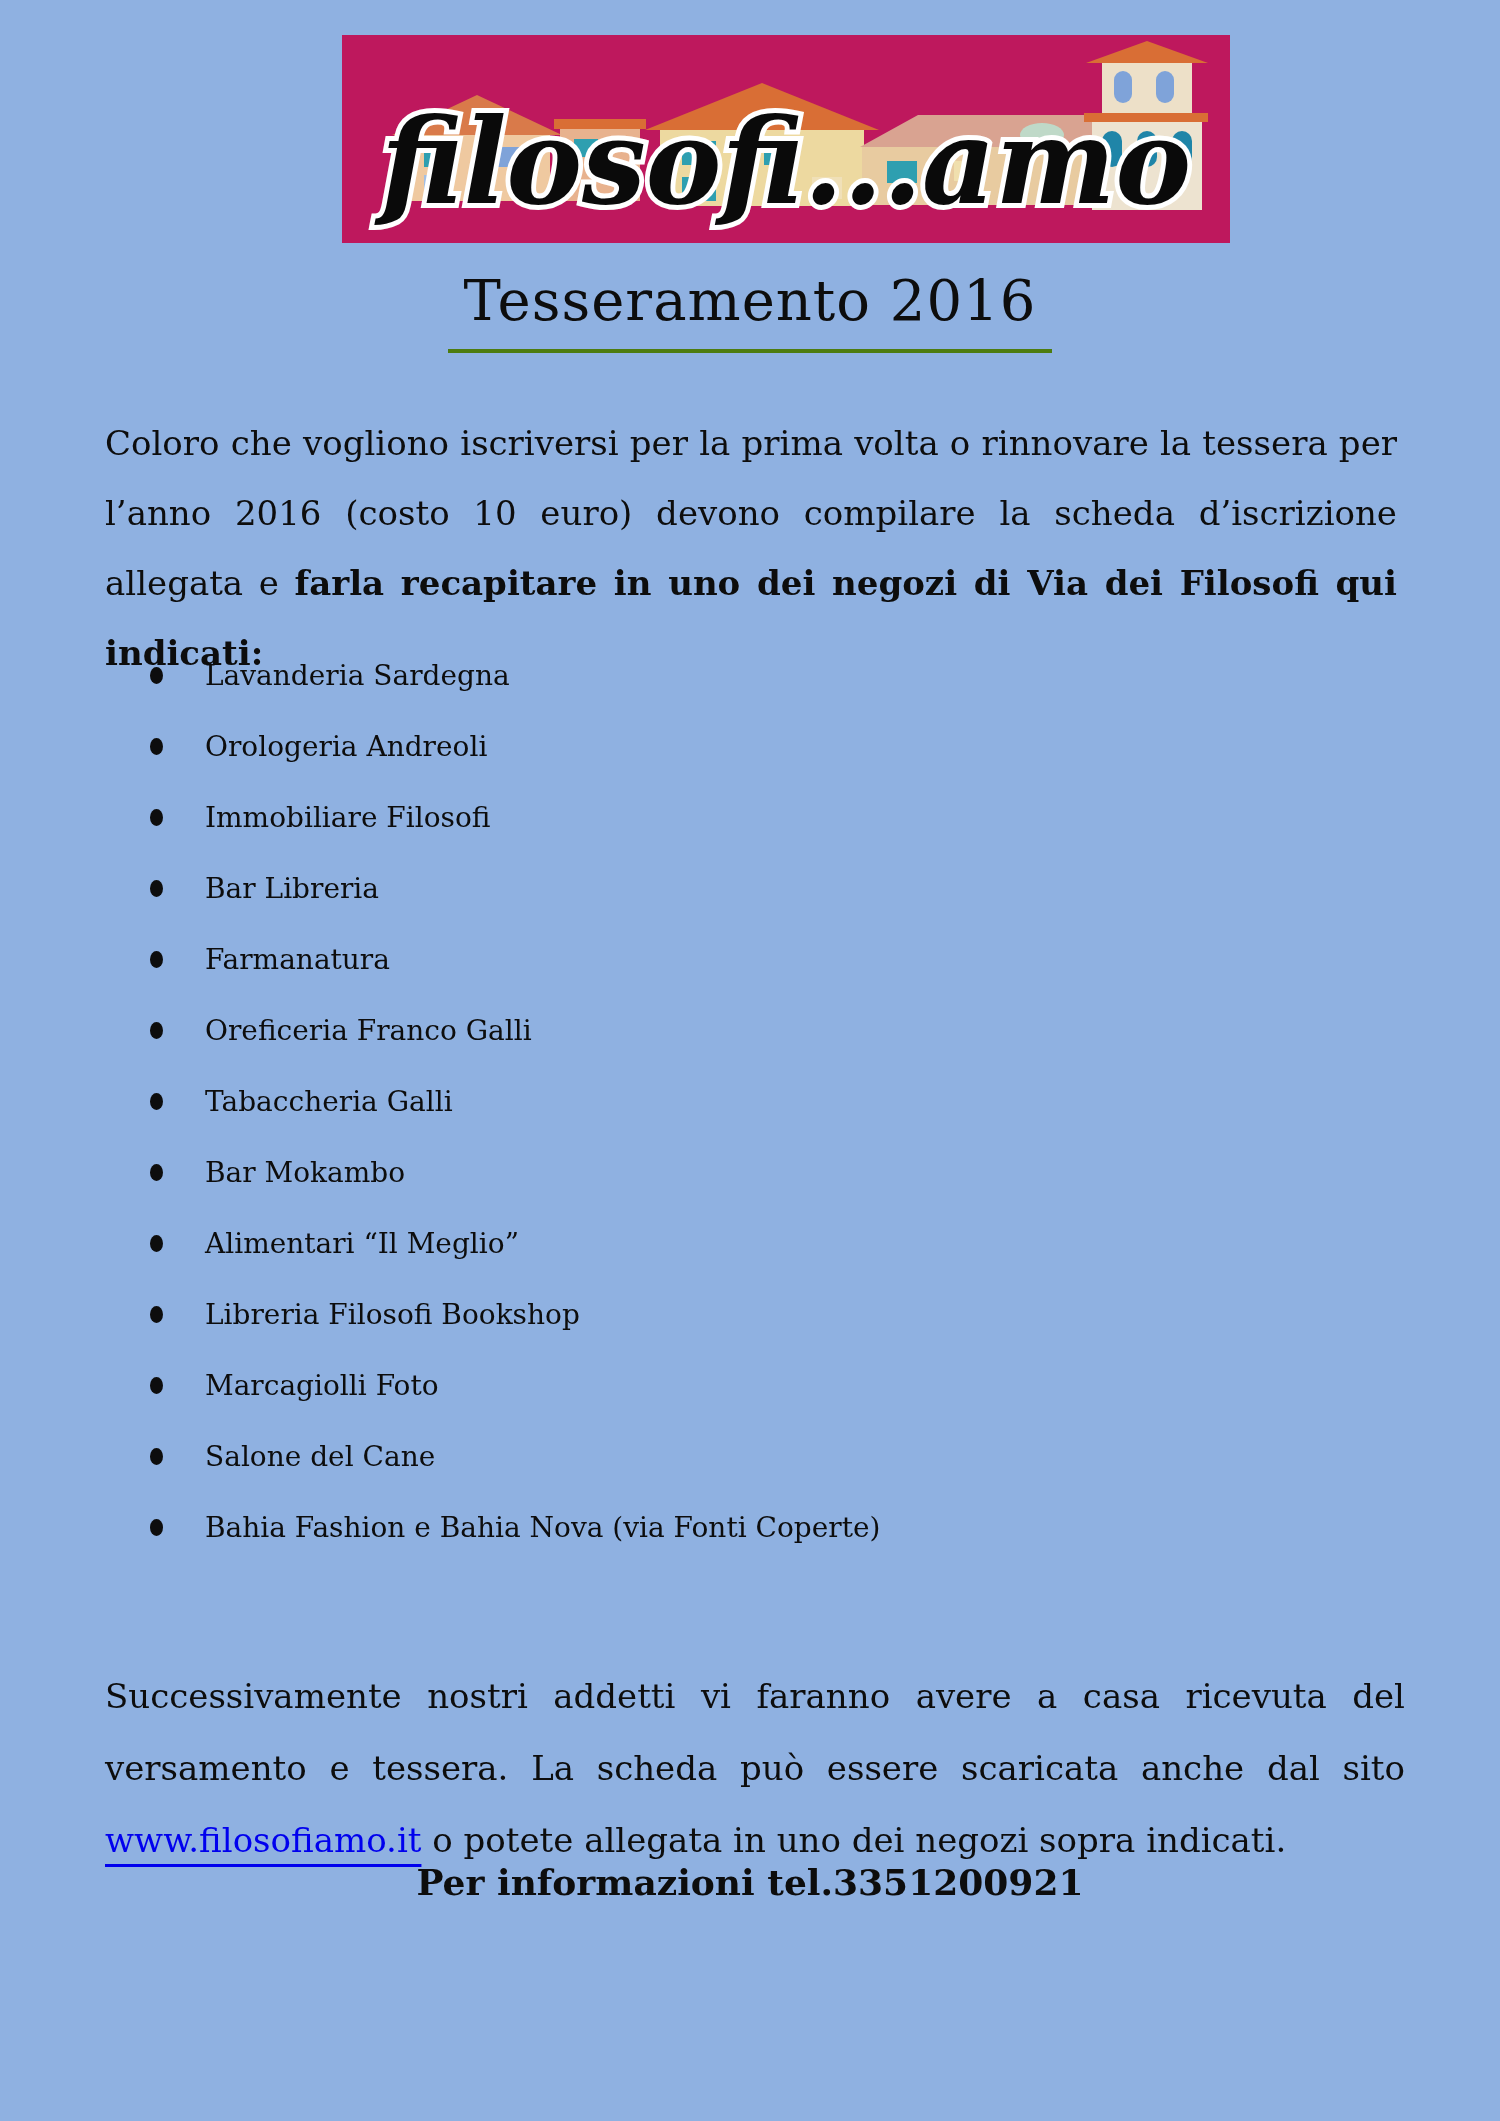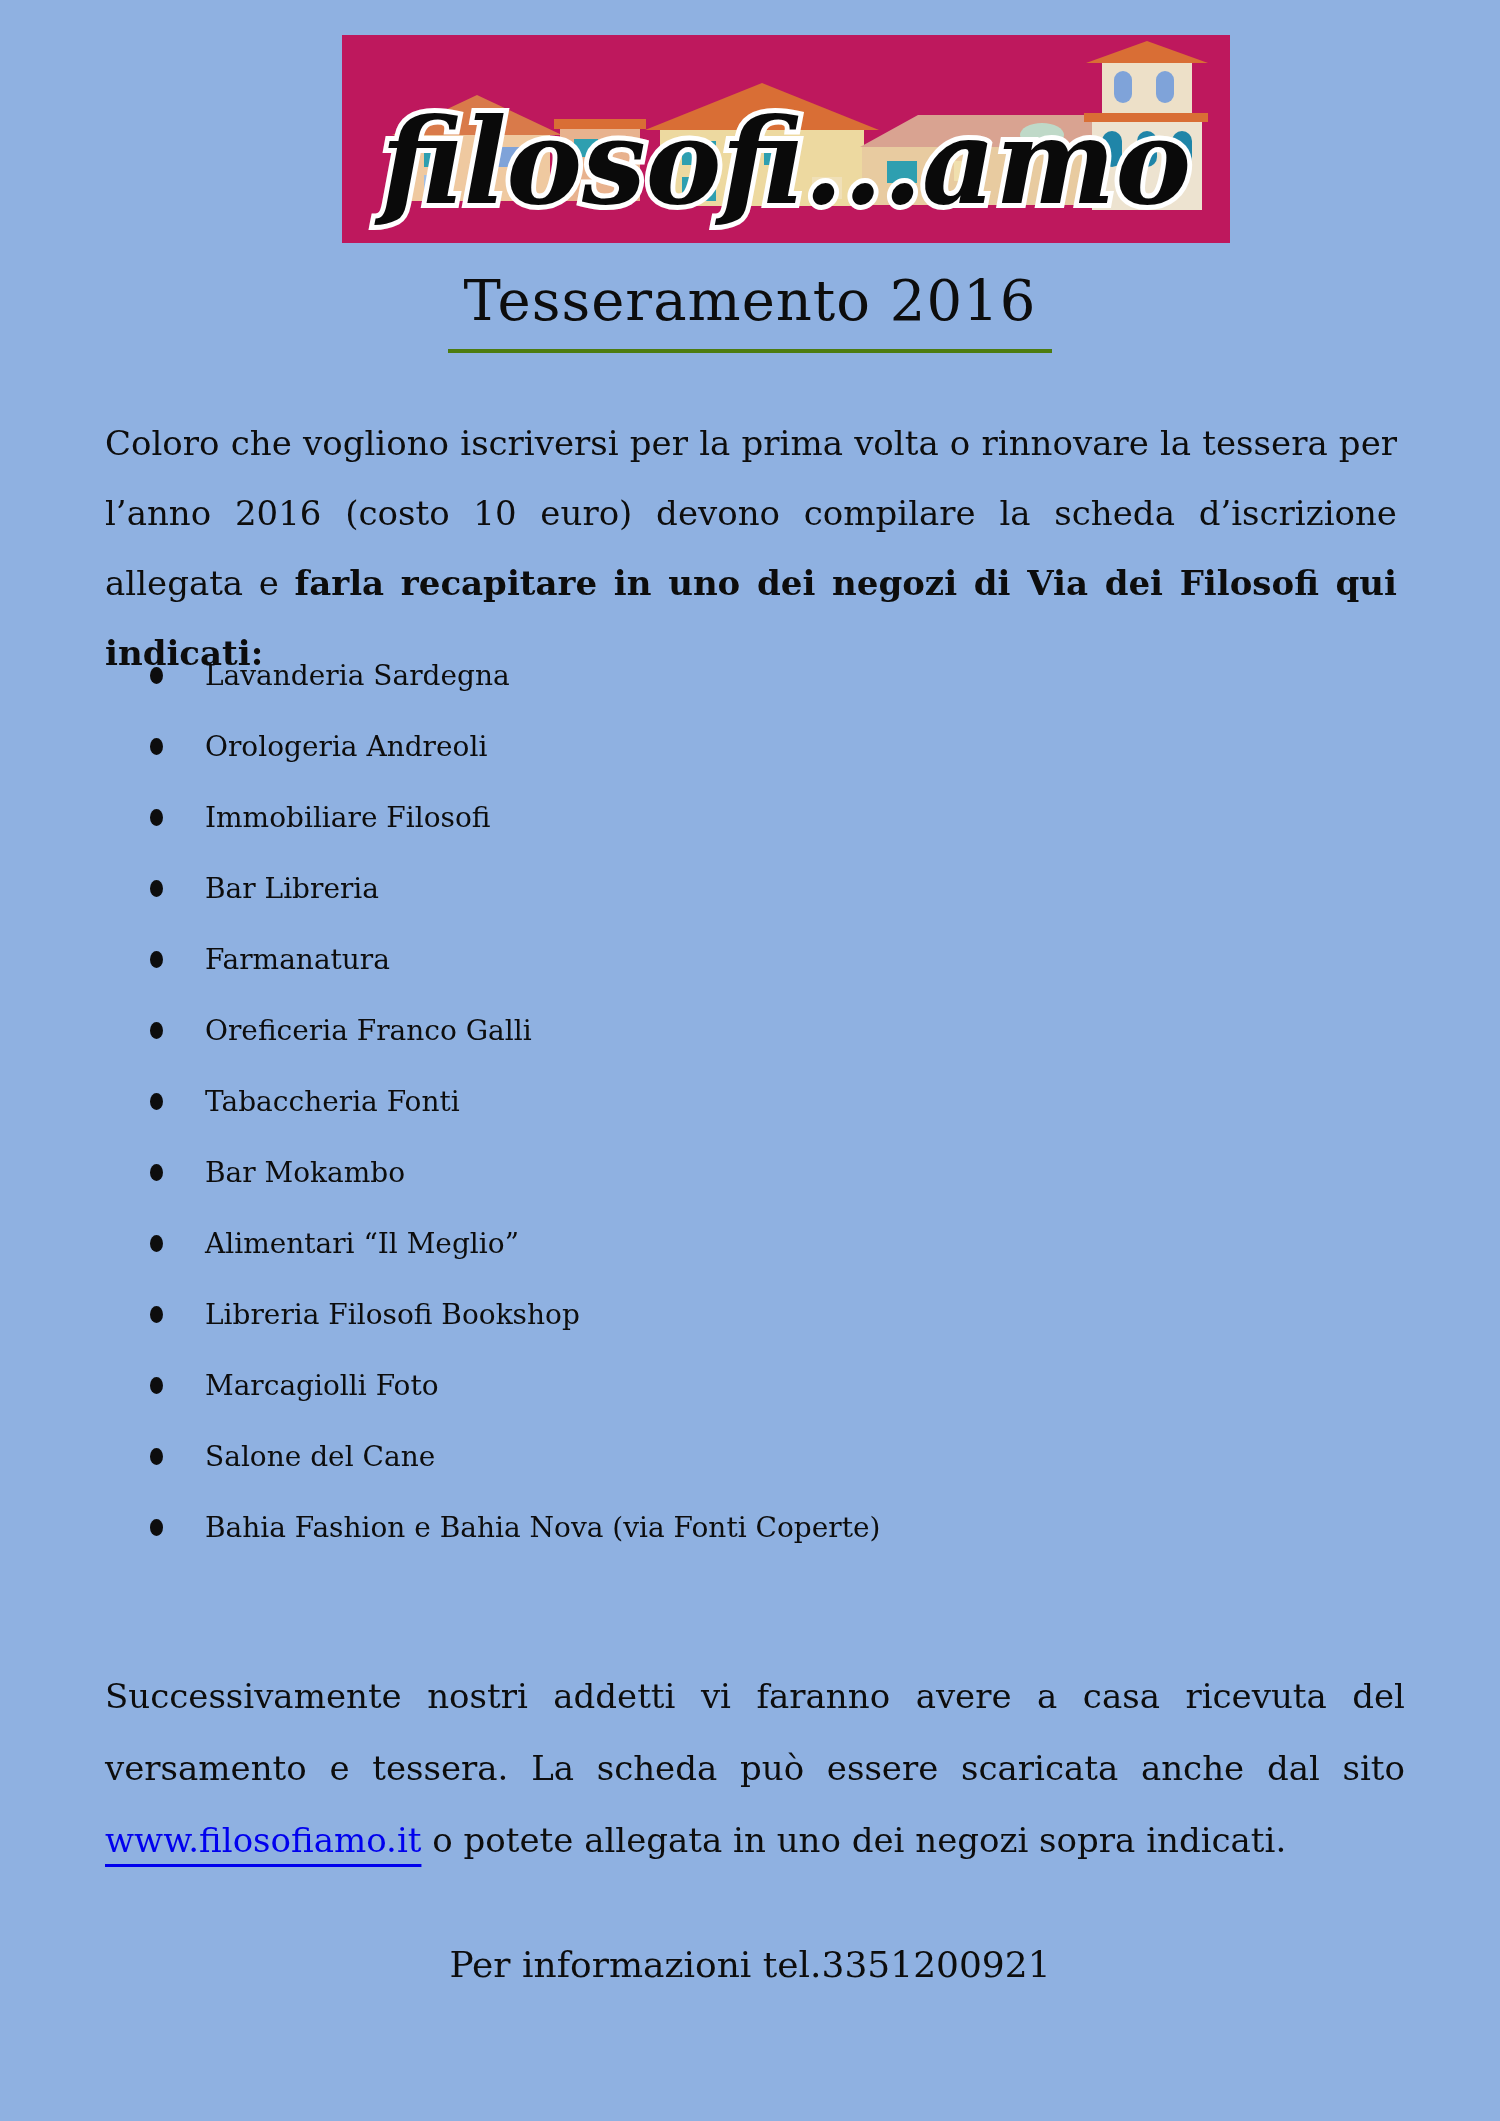--- a/index.html
+++ b/index.html
@@ -74,26 +74,26 @@
     line-height: 72px;
     text-align: justify;
   }
   .outro a {
     color: var(--link, #0000EE);
     text-decoration: underline;
     text-underline-offset: 12px;
   }
   .footer {
     position: absolute;
-    top: 1944px; left: 0;
+    top: 1861px; left: 0;
     width: 100%;
     margin: 0;
     text-align: center;
     font-size: 36px;
-    font-weight: normal;
+    font-weight: bold;
   }
 </style>
 </head>
 <body>
 
 <div class="page">
 
   <div class="logo-box">
     <svg viewBox="0 0 888 208" preserveAspectRatio="none">
 
@@ -168,21 +168,21 @@
         <span>Farmanatura</span>
       </li>
 
       <li>
         <span class="dot"></span>
         <span>Oreficeria Franco Galli</span>
       </li>
 
       <li>
         <span class="dot"></span>
-        <span>Tabaccheria Fonti</span>
+        <span>Tabaccheria Galli</span>
       </li>
 
       <li>
         <span class="dot"></span>
         <span>Bar Mokambo</span>
       </li>
 
       <li>
         <span class="dot"></span>
         <span>Alimentari “Il Meglio”</span>

